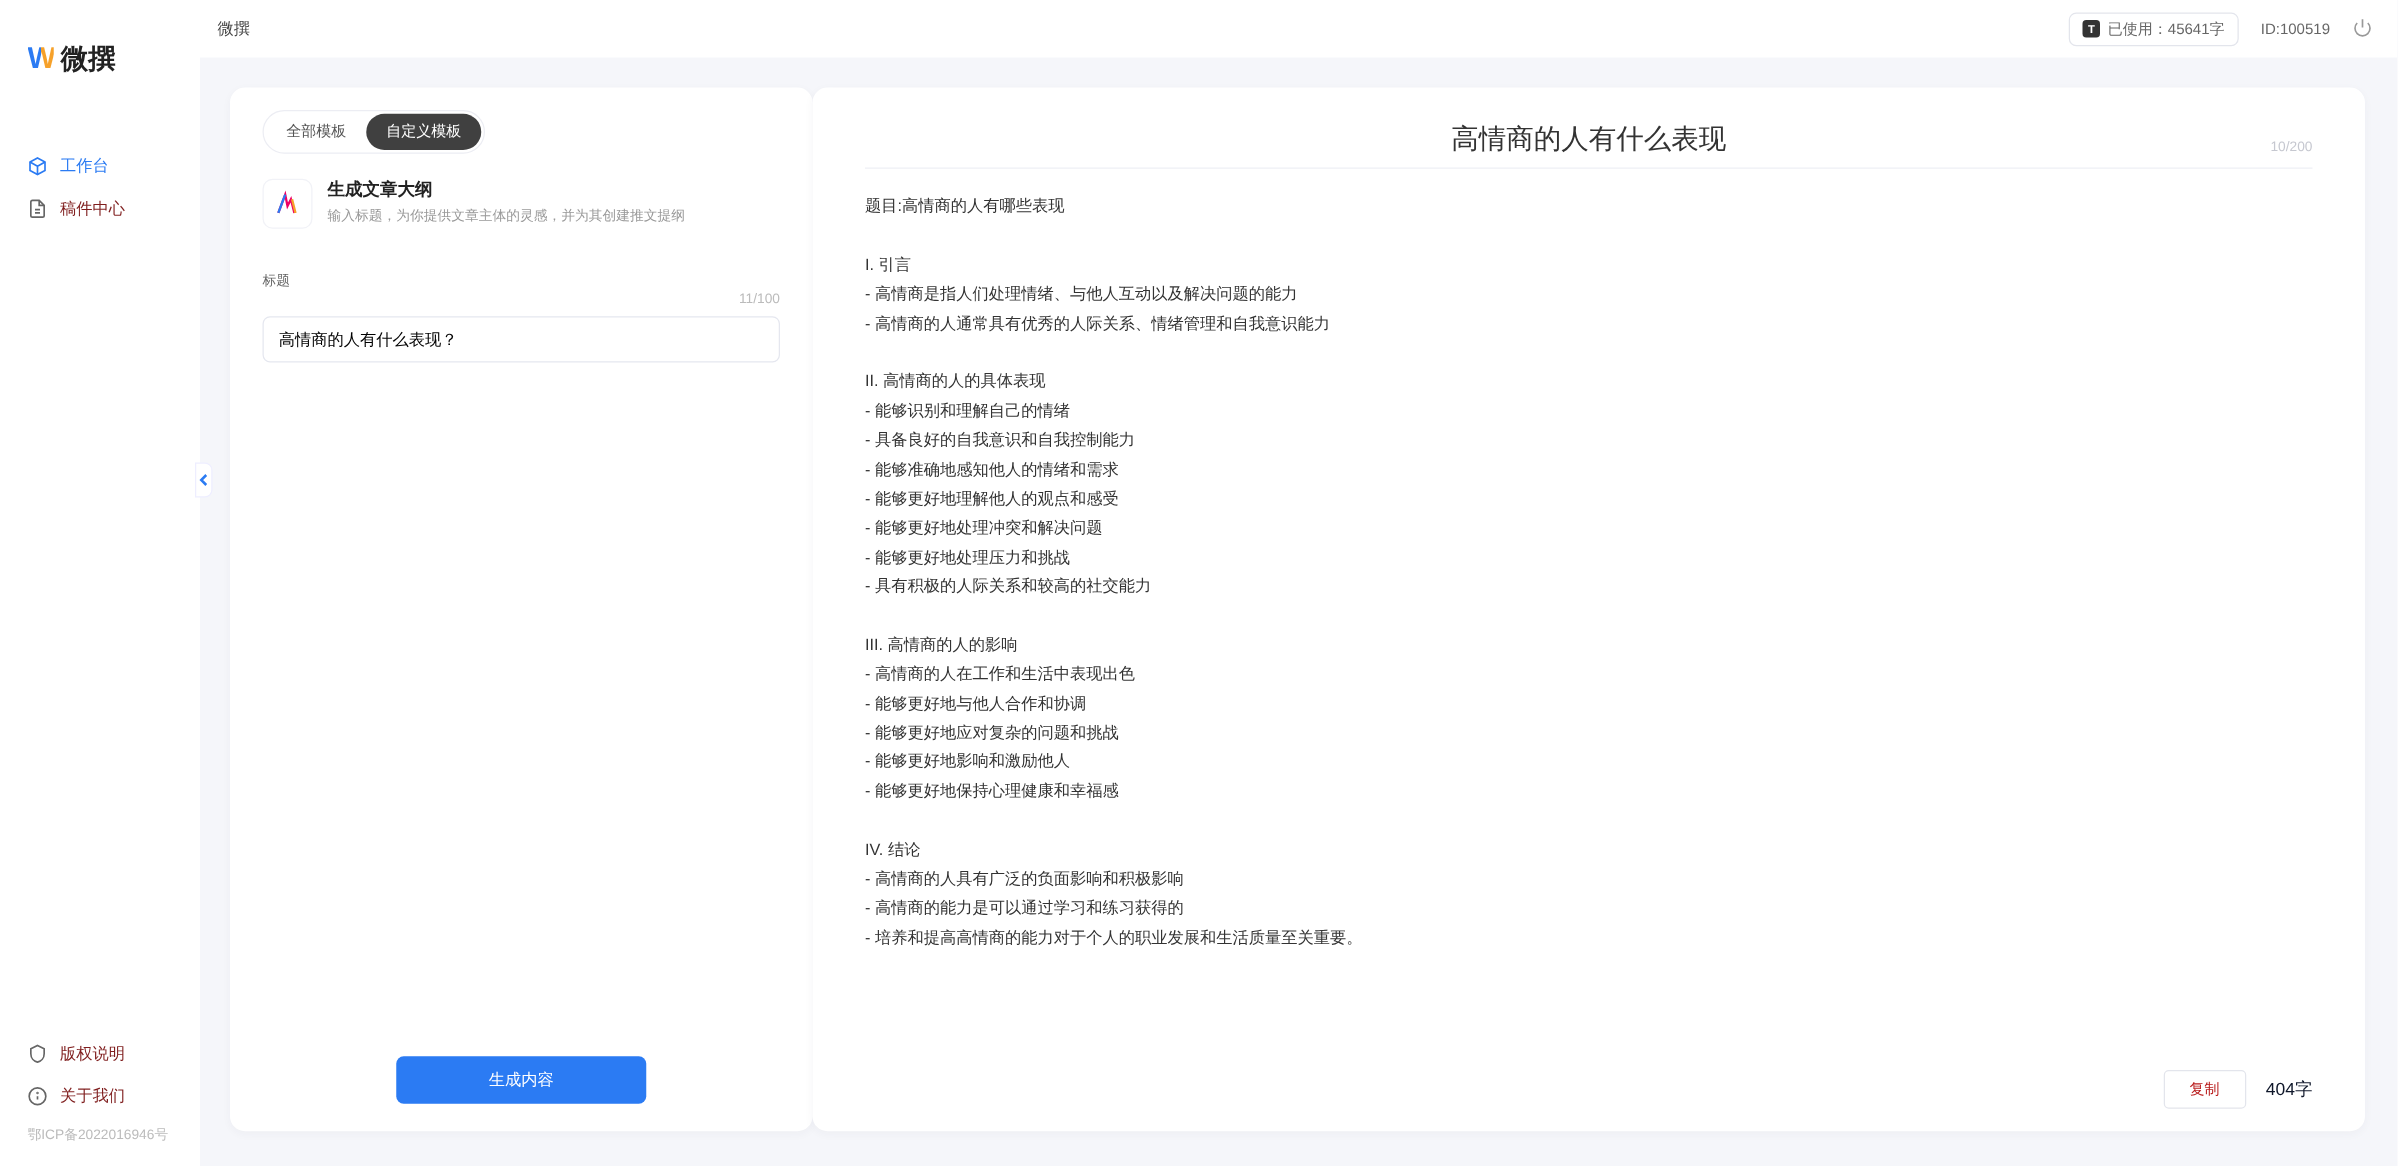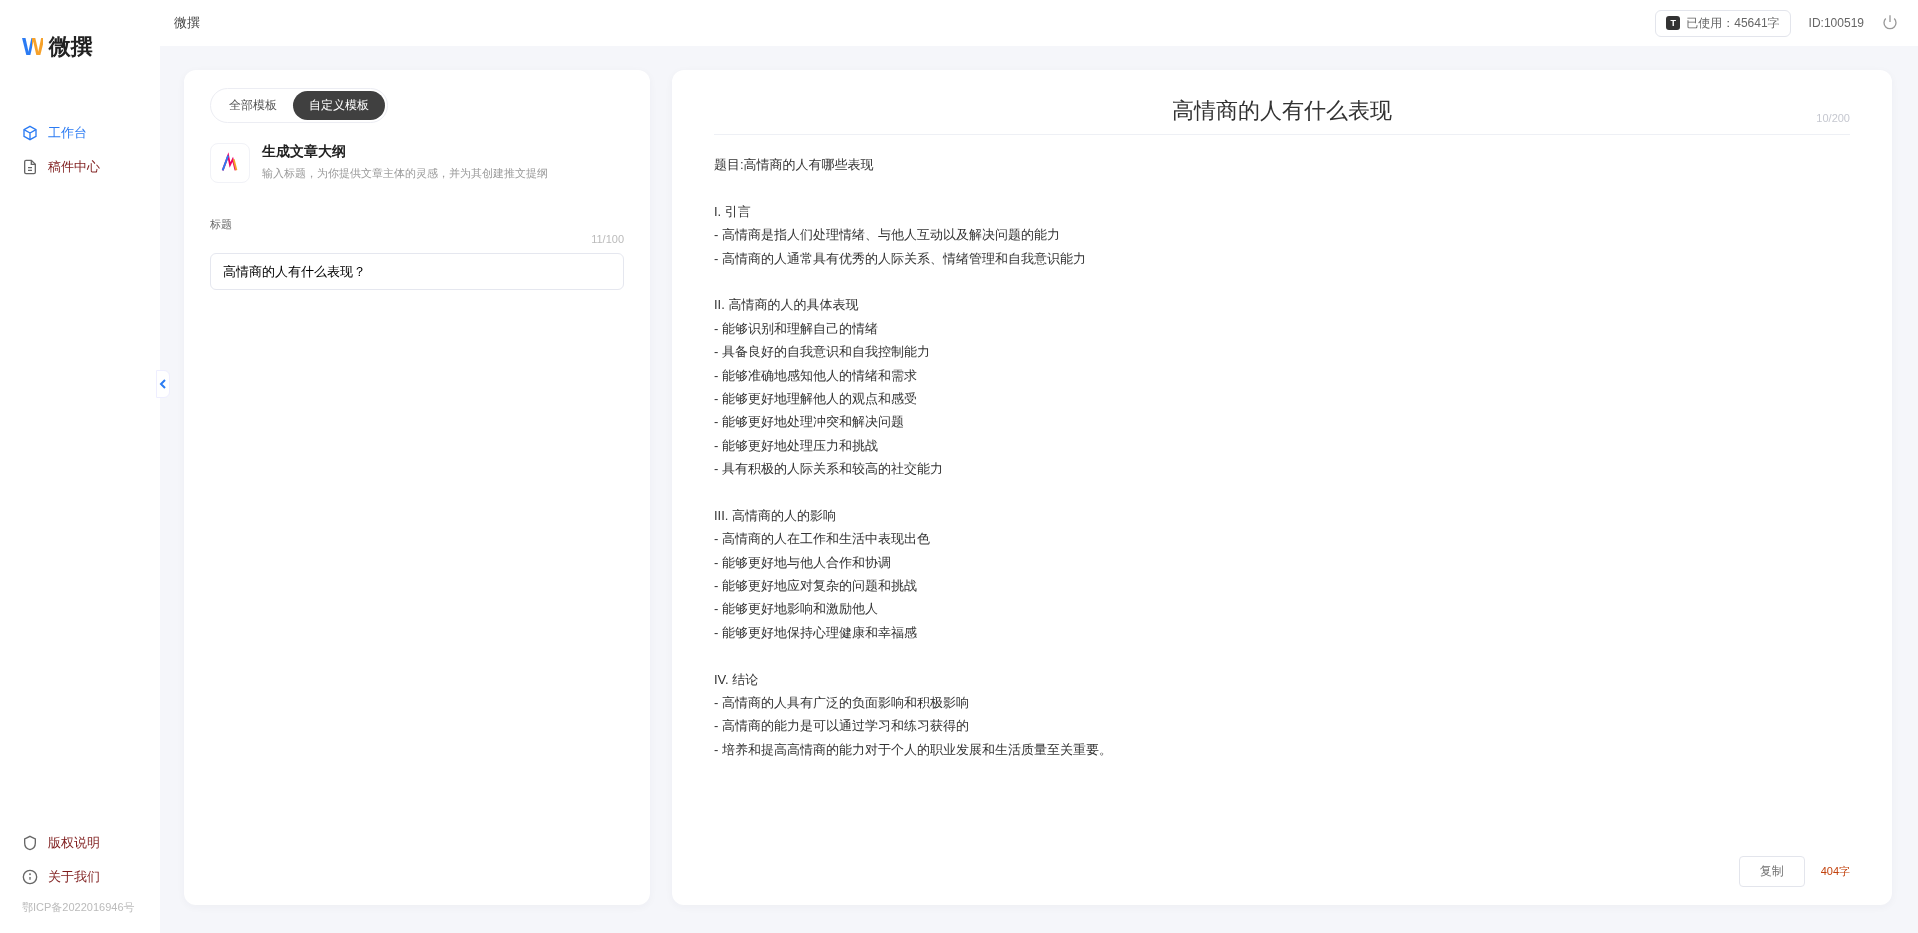--- a/index.html
+++ b/index.html
@@ -99,21 +99,20 @@
     .usage-pill .tbox {
       width: 14px; height: 14px; border-radius: 3px; background: #333;
       color: #fff; font-size: 9px; display: flex; align-items: center; justify-content: center;
       font-weight: bold;
     }
     .power-icon { cursor: pointer; color: #888; }
     
     .workspace {
       flex: 1;
       display: flex;
-      gap: 22px;
       padding: 24px 26px 28px 24px;
     }
     .panel-left, .panel-right {
       background: #fff;
       border-radius: 12px;
       box-shadow: 0 2px 8px rgba(40,50,80,0.04);
       display: flex;
       flex-direction: column;
     }
     .panel-left {
@@ -221,24 +220,24 @@
       justify-content: flex-end;
       align-items: center;
       gap: 16px;
       padding-top: 14px;
     }
     .copy-btn {
       border: 1px solid #e3e5ec;
       padding: 6px 20px;
       border-radius: 4px;
       font-size: 12px;
-      color: #737373;
-      cursor: pointer;
-    }
-    .word-stat { font-size: 11px; color: #c2410c; }
+      color: #b91c1c;
+      cursor: pointer;
+    }
+    .word-stat { font-size: 14px; color: #0f172a; }
   </style>
 </head>
 <body>
 
 <div class="layout">
 
   <aside class="sidebar">
     <div class="logo">
       <span class="logo-icon">W</span>
       <span class="logo-text">微撰</span>
@@ -337,20 +336,21 @@
 
         <div class="field-label-row">
           <span>标题</span>
           <span class="char-count">11/100</span>
         </div>
         <input class="title-input" type="text" value="高情商的人有什么表现？" style="">
 
 
         <div class="spacer"></div>
 
+        <div class="gen-btn">生成内容</div>
       </section>
 
       <section class="panel-right">
         <div class="doc-head">
           <div class="doc-title">高情商的人有什么表现</div>
           <div class="doc-title-count">10/200</div>
         </div>
         <div class="doc-body">题目:高情商的人有哪些表现
 
 I. 引言

